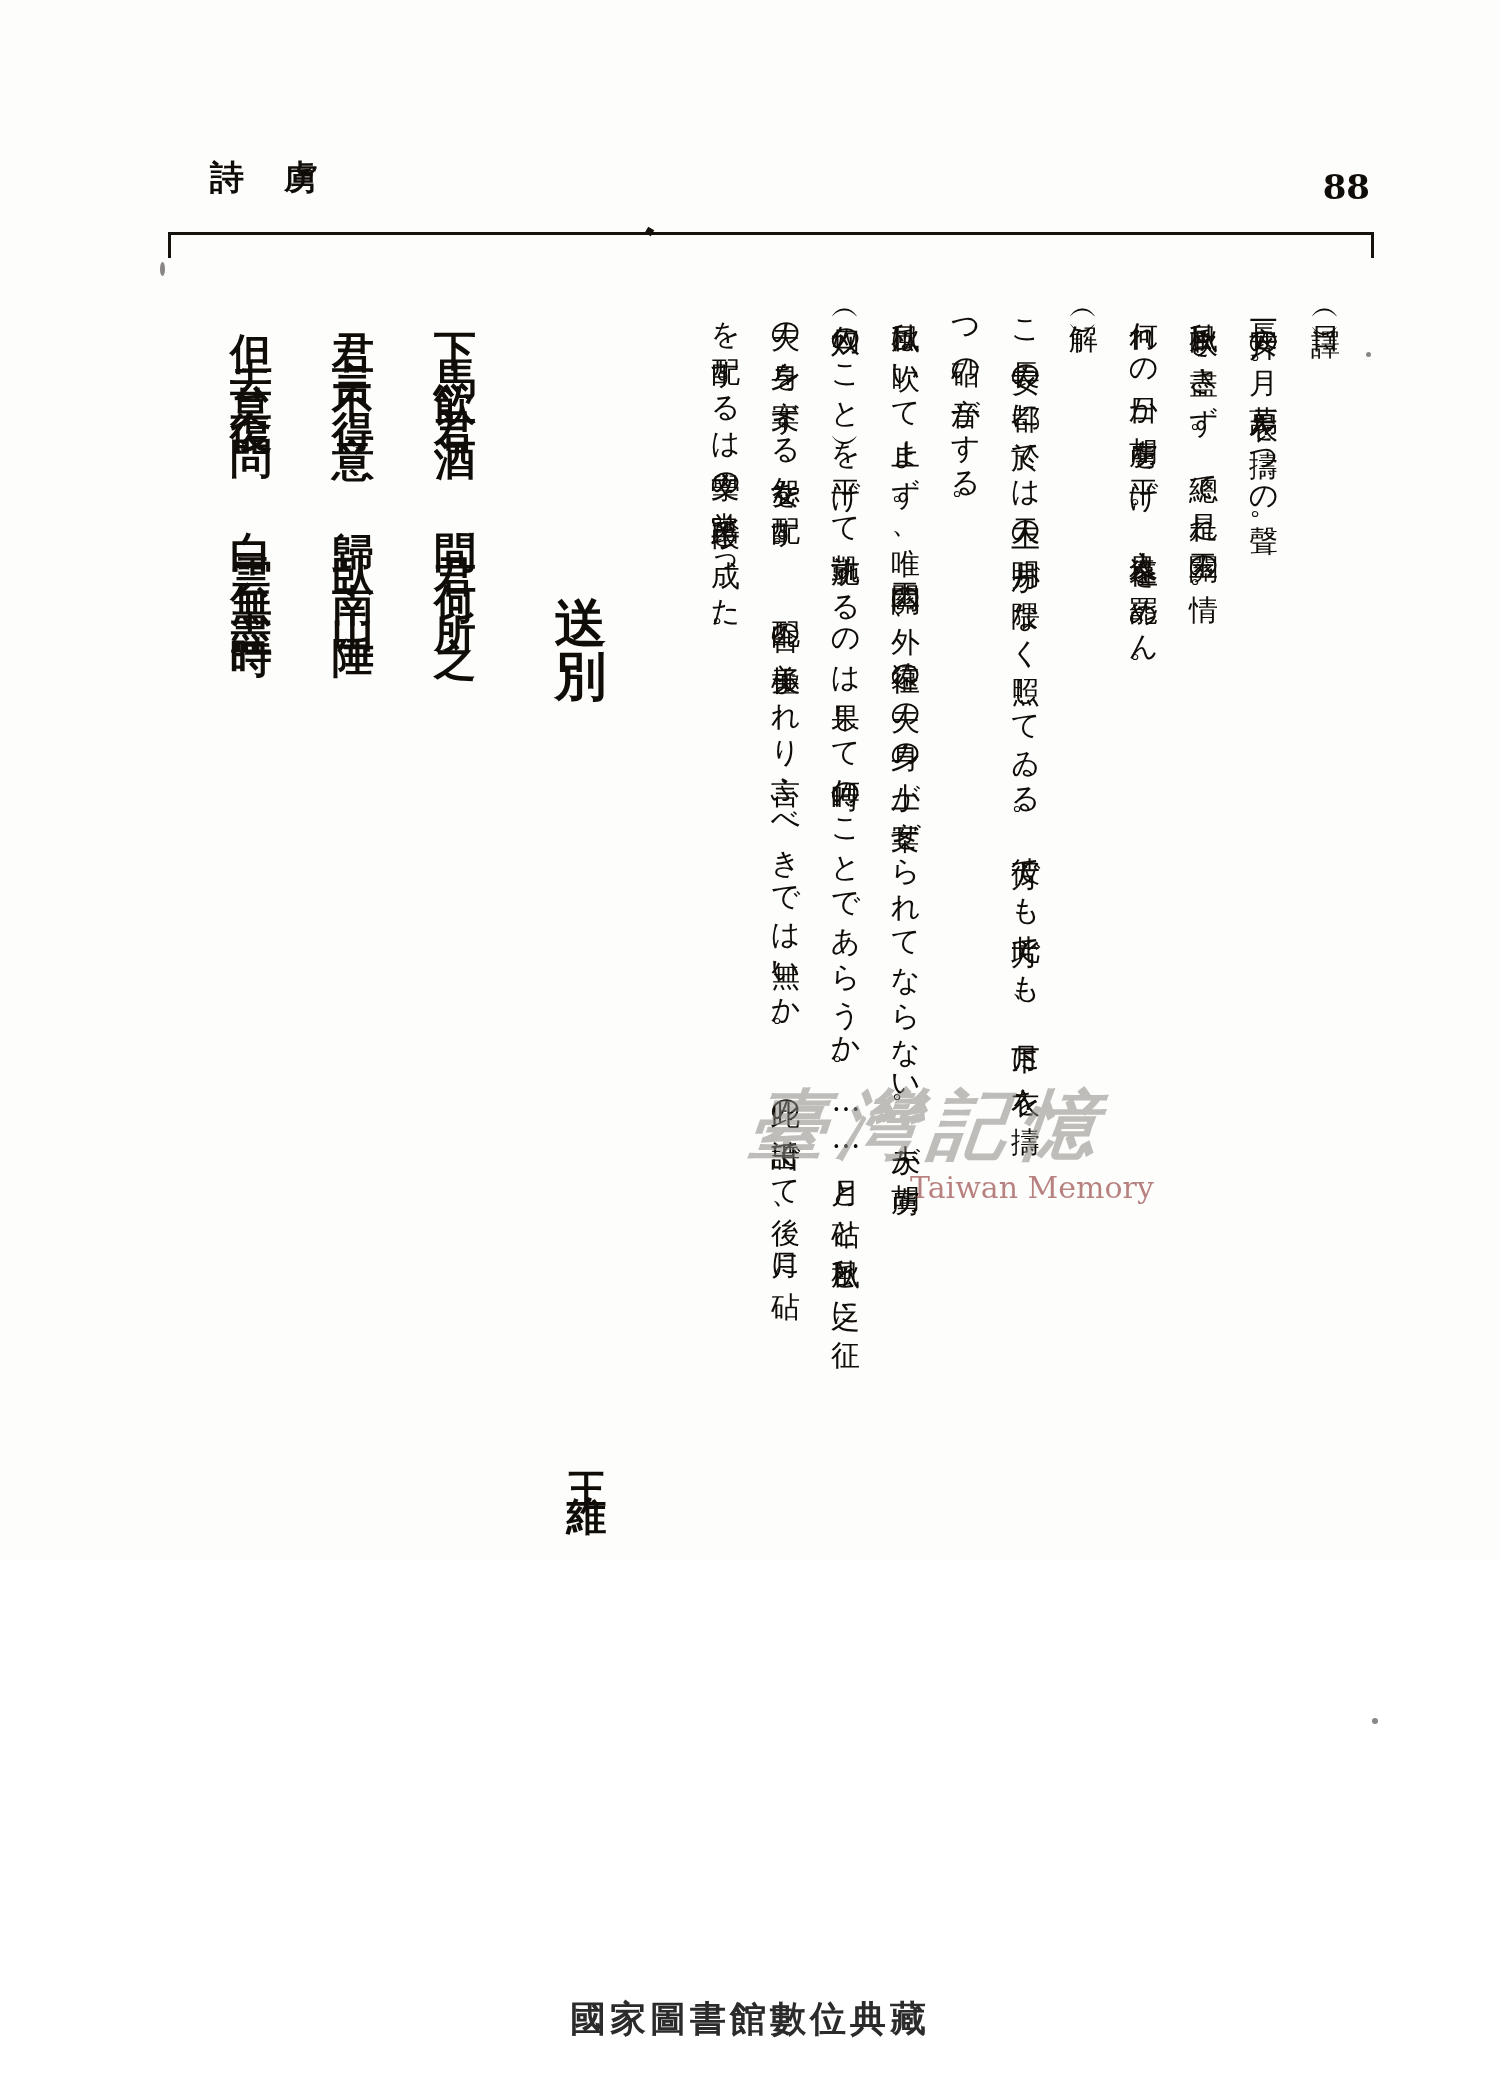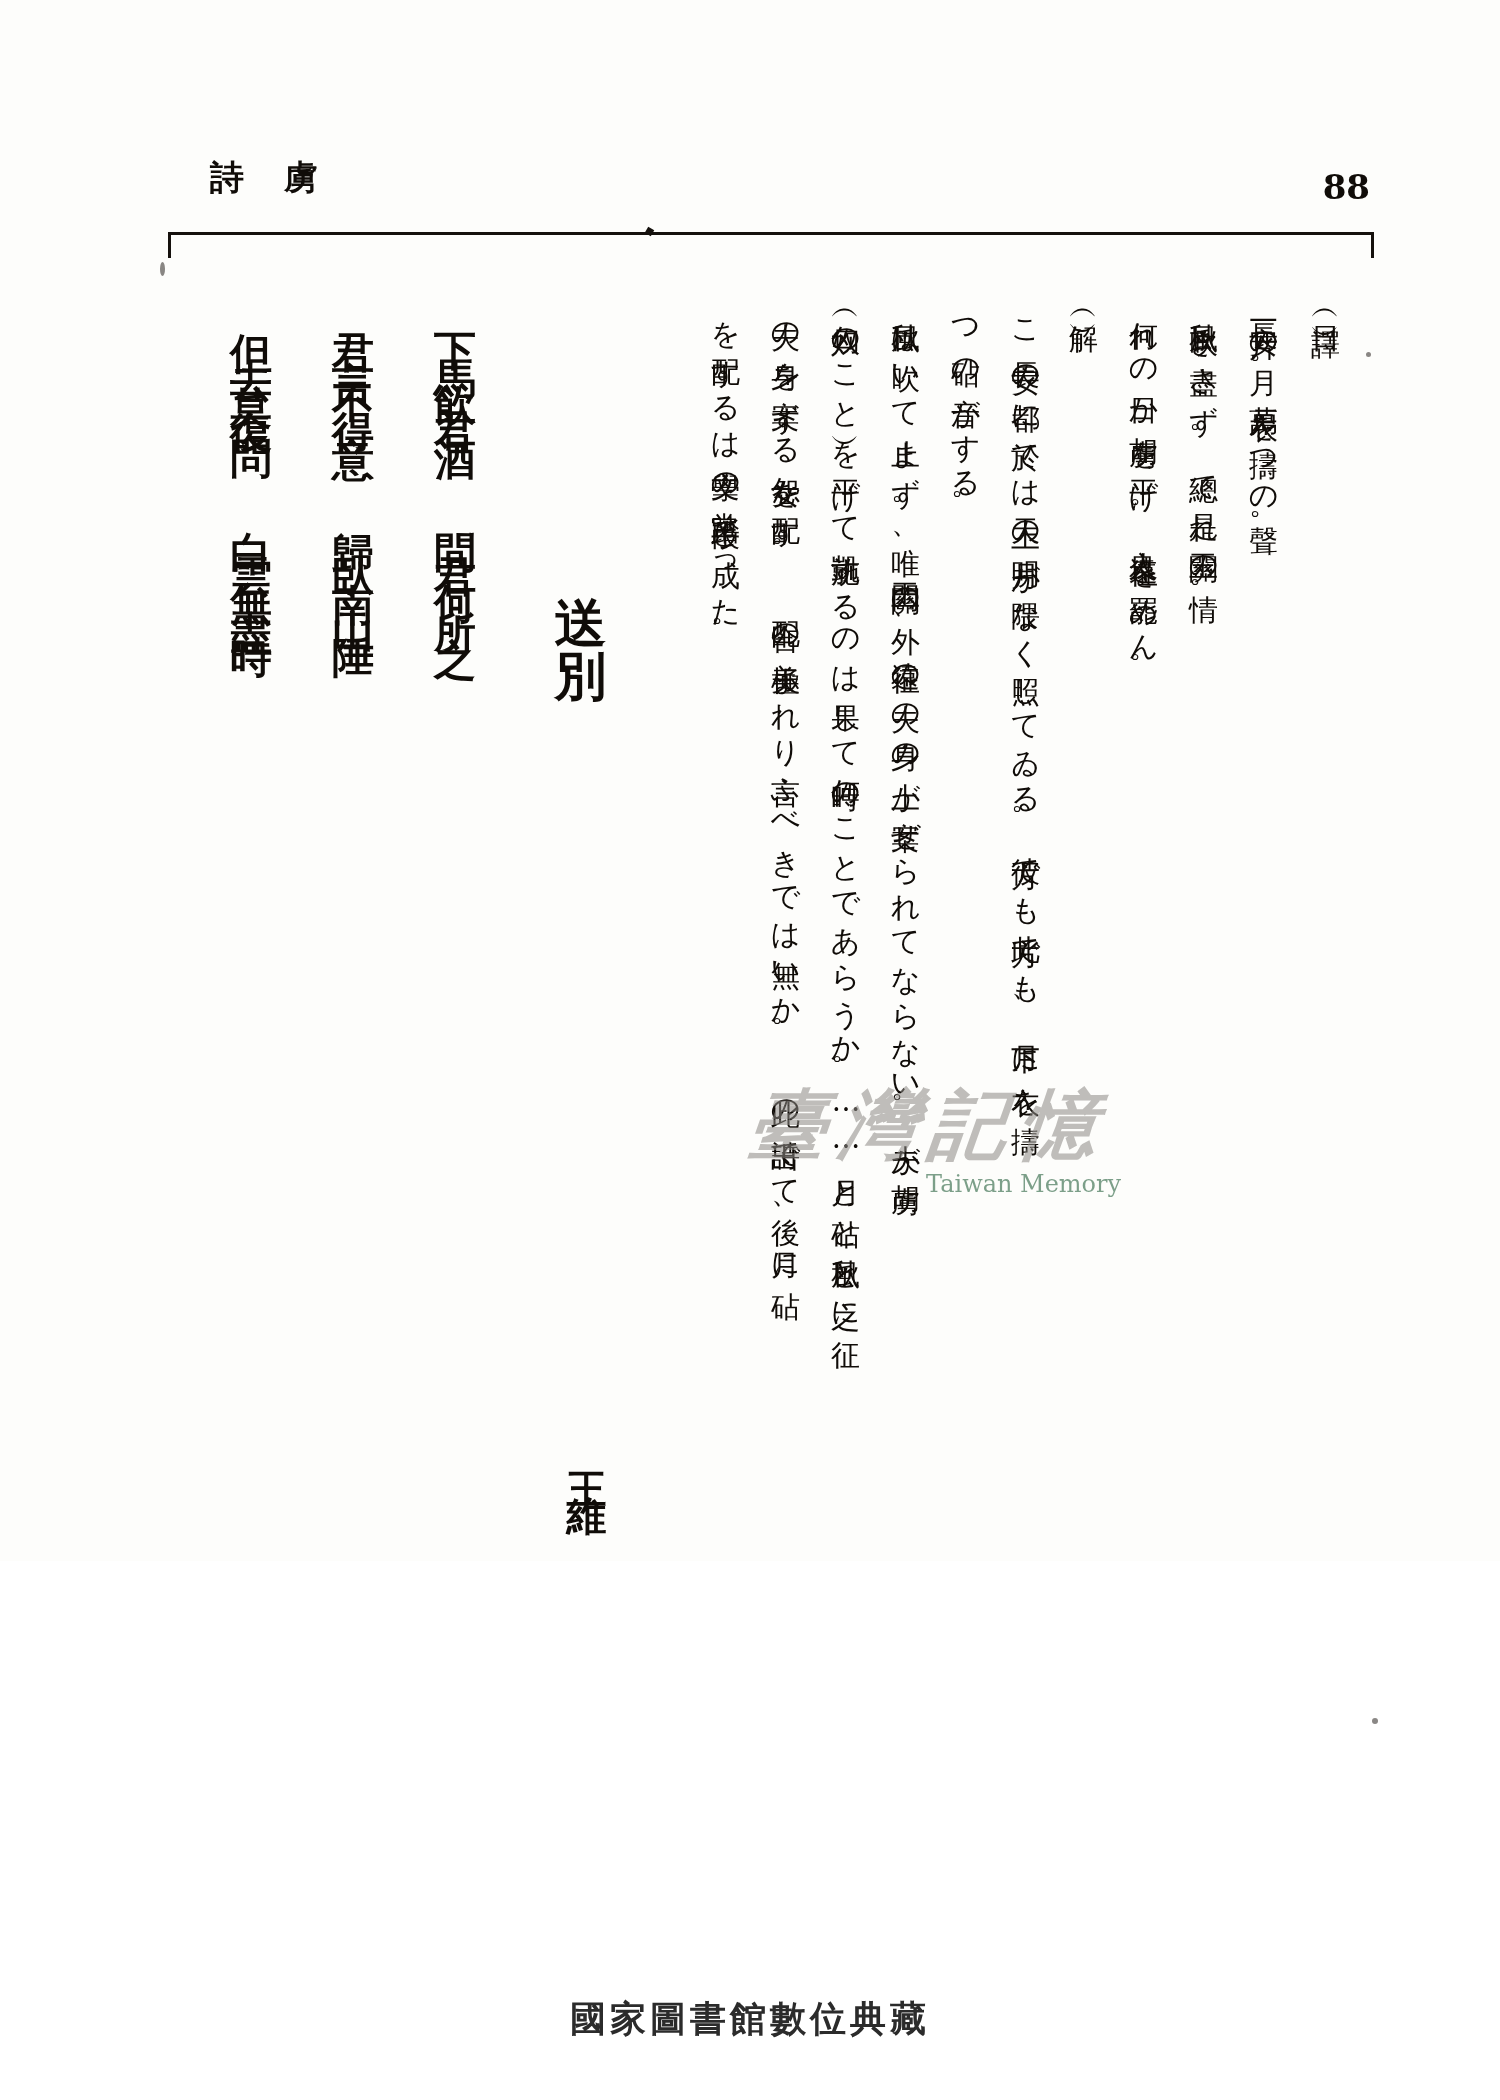--- a/index.html
+++ b/index.html
@@ -151,24 +151,24 @@
     letter-spacing: 14px;
     color: #8d8a86;
     font-family: "DejaVu Serif", "Liberation Serif", serif;
     font-style: italic;
     font-weight: 700;
     white-space: nowrap;
     transform: skewX(-6deg);
   }
   #watermark-en {
     position: absolute;
-    left: 186px;
+    left: 170px;
     top: 95px;
-    font-size: 24px;
-    color: #14532d;
+    font-size: 30px;
+    color: #7f1d1d;
     font-family: "DejaVu Serif", "Liberation Serif", serif;
     white-space: nowrap;
   }
 
   
   #footer {
     position: absolute;
     left: 0;
     top: 1995px;
     width: 1500px;

